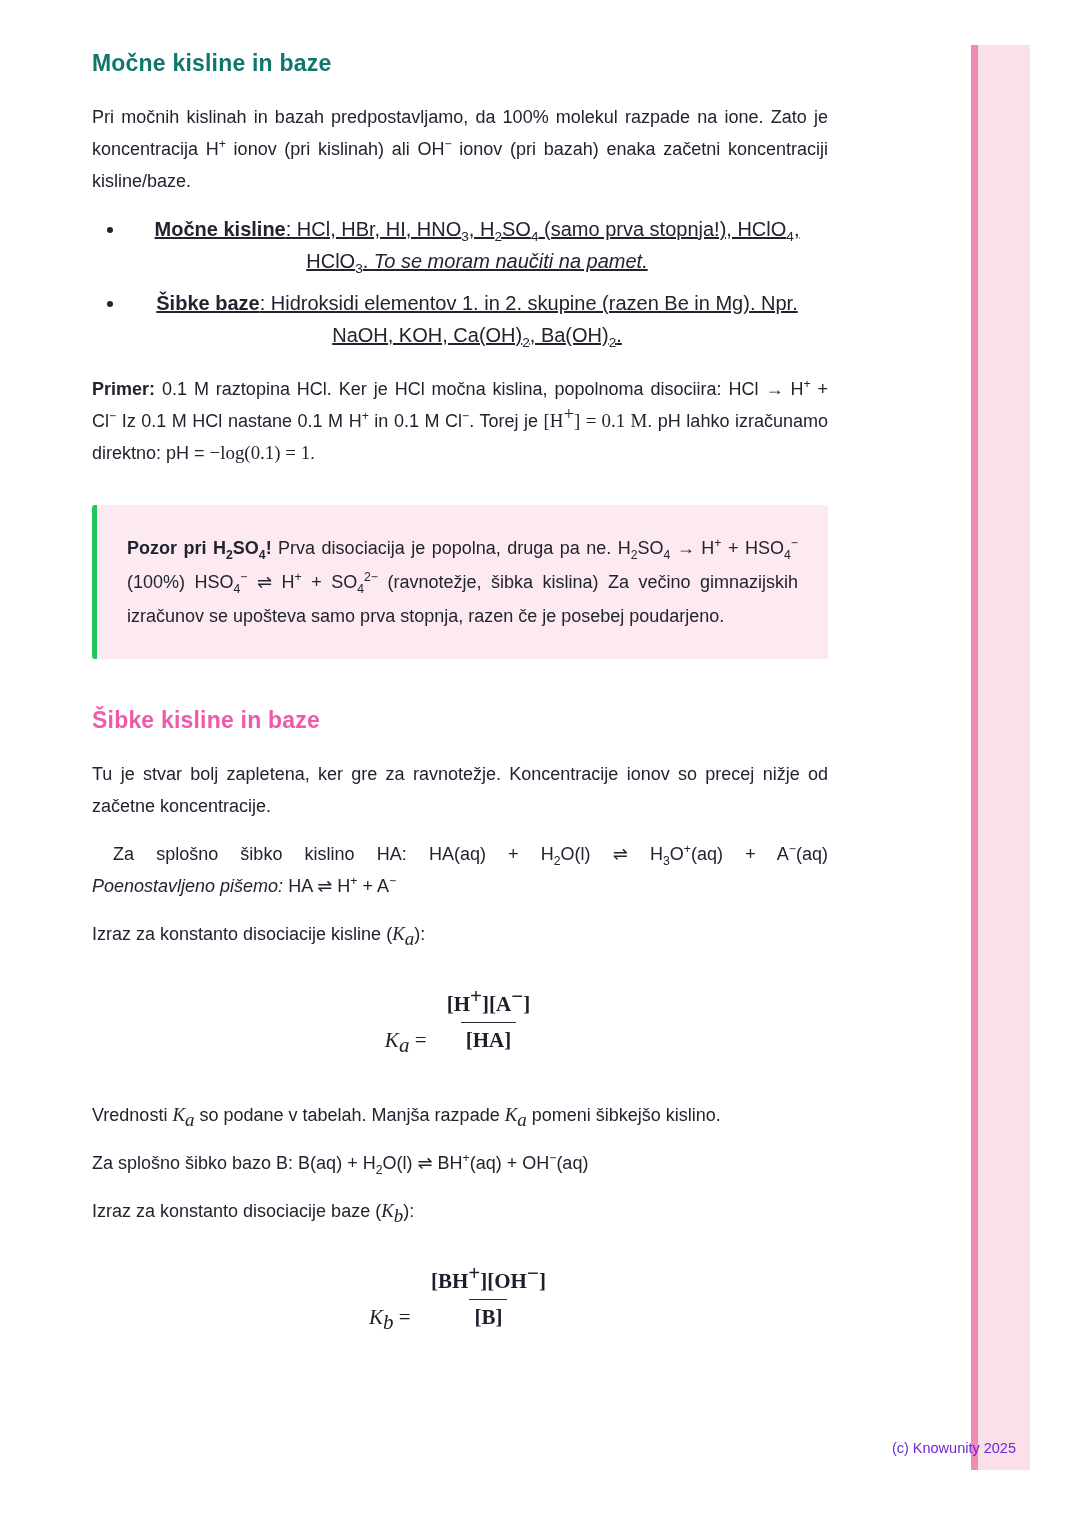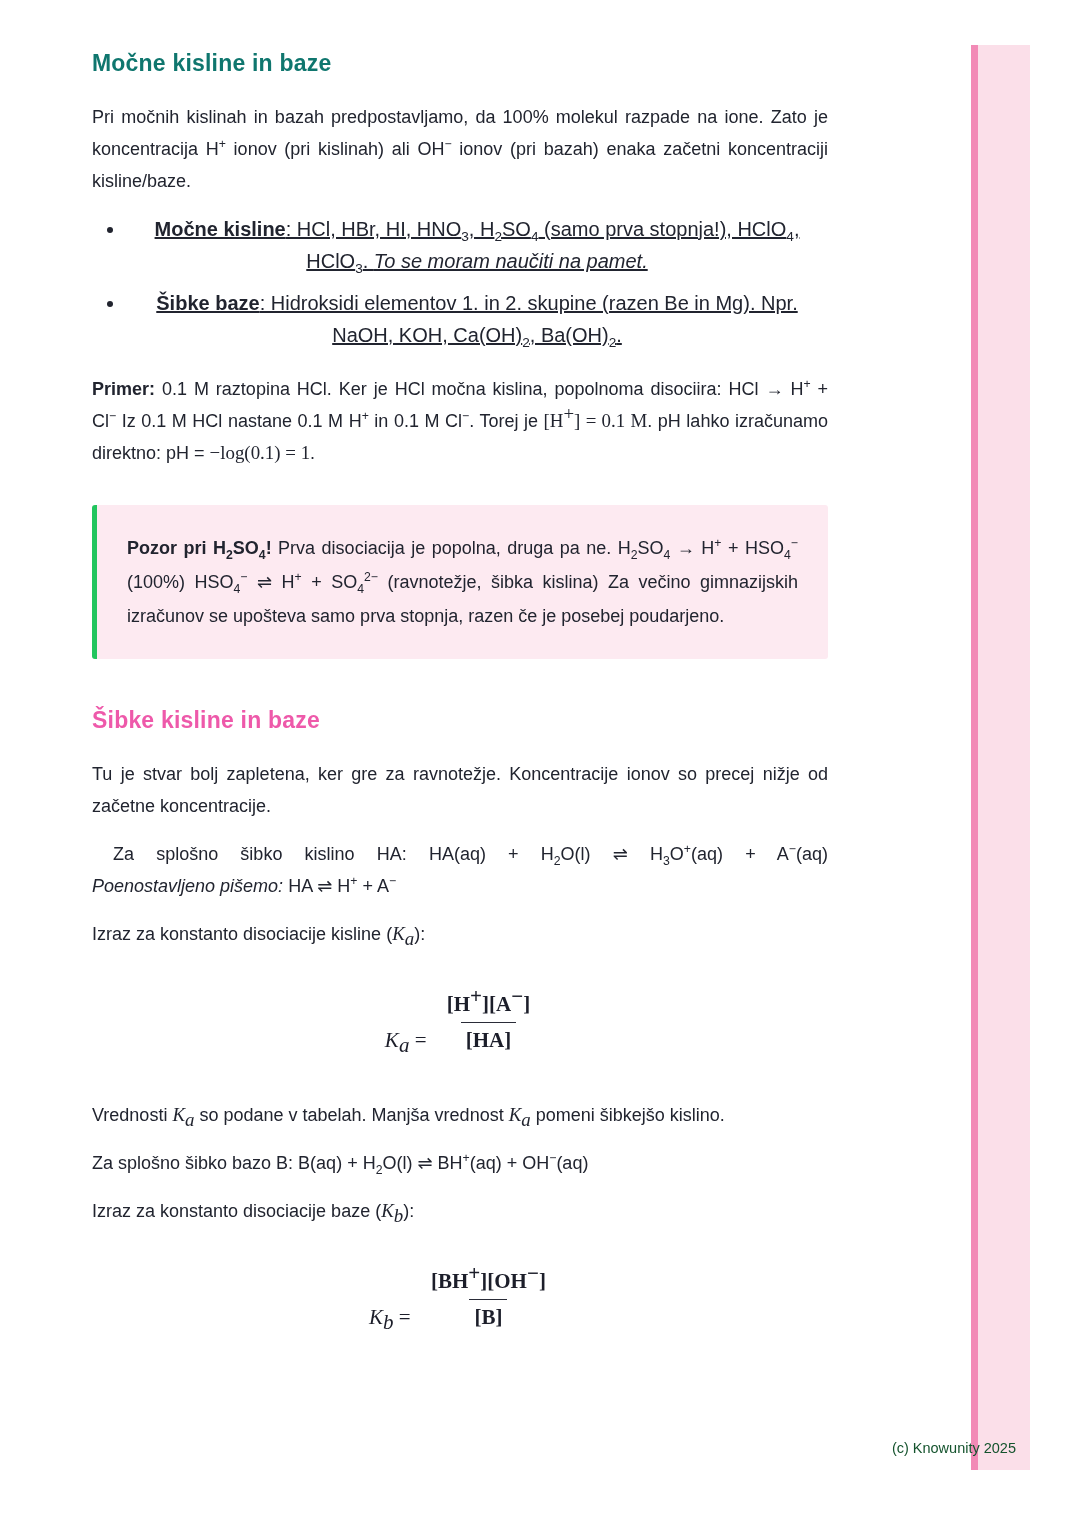--- a/index.html
+++ b/index.html
@@ -81,21 +81,21 @@
   }
   .f-lhs { margin-right: 10px; white-space: pre; }
   .frac { display: inline-flex; flex-direction: column; align-items: center; font-weight: bold; }
   .frac .num { padding: 0 5px 5px 5px; }
   .frac .den { border-top: 1.4px solid #2a2c38; padding: 5px 5px 0 5px; }
   .footer {
     position: absolute;
     top: 1440px;
     right: 64px;
     font-size: 14.5px;
-    color: #14532d;
+    color: #6d28d9;
     z-index: 5;
   }
 </style>
 </head>
 <body>
 
 <div class="page">
   <div class="edge-bg"></div>
   <div class="edge-line"></div>
 
@@ -128,21 +128,21 @@
     <p class="para"><span>Izraz za konstanto disociacije kisline (</span><span class="i m">K</span><sub class="i m">a</sub><span>):</span></p>
 
     <div class="formula">
       <span class="f-lhs"><span class="i m">K</span><sub class="i m">a</sub><span class="m"> = </span></span>
       <span class="frac">
         <span class="num"><span class="m">[H</span><sup class="m">+</sup><span class="m">][A</span><sup class="m">−</sup><span class="m">]</span></span>
         <span class="den"><span class="m">[HA]</span></span>
       </span>
     </div>
 
-    <p class="para"><span>Vrednosti </span><span class="i m">K</span><sub class="i m">a</sub><span> so podane v tabelah. Manjša vrednost </span><span class="i m">K</span><sub class="i m">a</sub><span> pomeni šibkejšo kislino.</span></p>
+    <p class="para"><span>Vrednosti </span><span class="i m">K</span><sub class="i m">a</sub><span> so podane v tabelah. Manjša razpade </span><span class="i m">K</span><sub class="i m">a</sub><span> pomeni šibkejšo kislino.</span></p>
 
     <p class="para"><span>Za splošno šibko bazo B: B(aq) + H</span><sub>2</sub><span>O(l) ⇌ BH</span><sup>+</sup><span>(aq) + OH</span><sup>−</sup><span>(aq)</span></p>
 
     <p class="para"><span>Izraz za konstanto disociacije baze (</span><span class="i m">K</span><sub class="i m">b</sub><span>):</span></p>
 
     <div class="formula">
       <span class="f-lhs"><span class="i m">K</span><sub class="i m">b</sub><span class="m"> = </span></span>
       <span class="frac">
         <span class="num"><span class="m">[BH</span><sup class="m">+</sup><span class="m">][OH</span><sup class="m">−</sup><span class="m">]</span></span>
         <span class="den"><span class="m">[B]</span></span>

